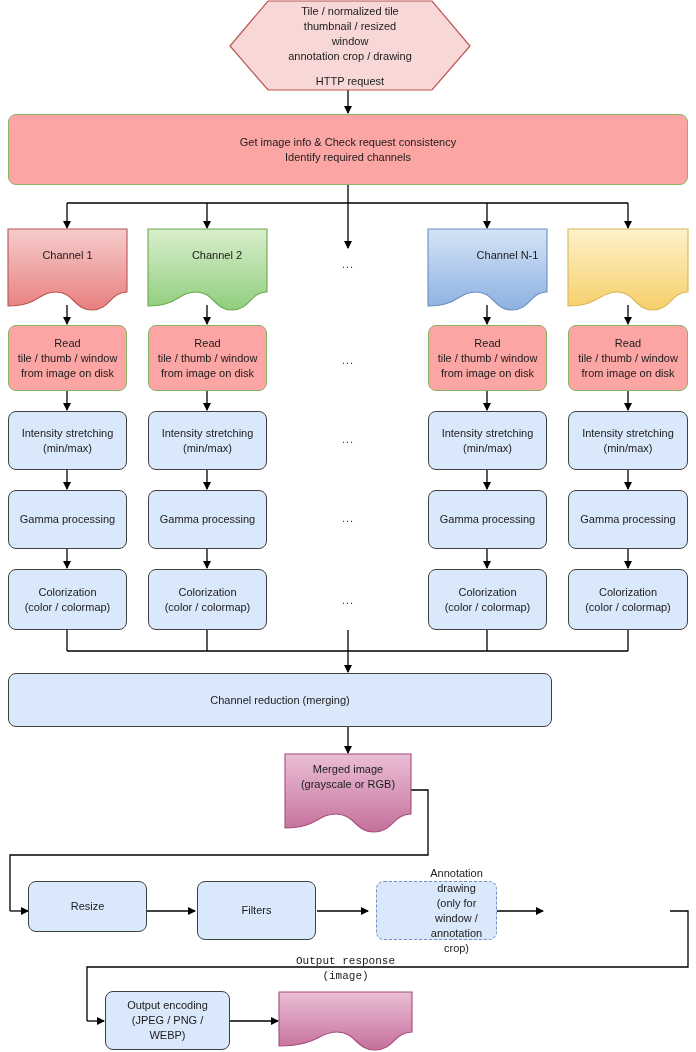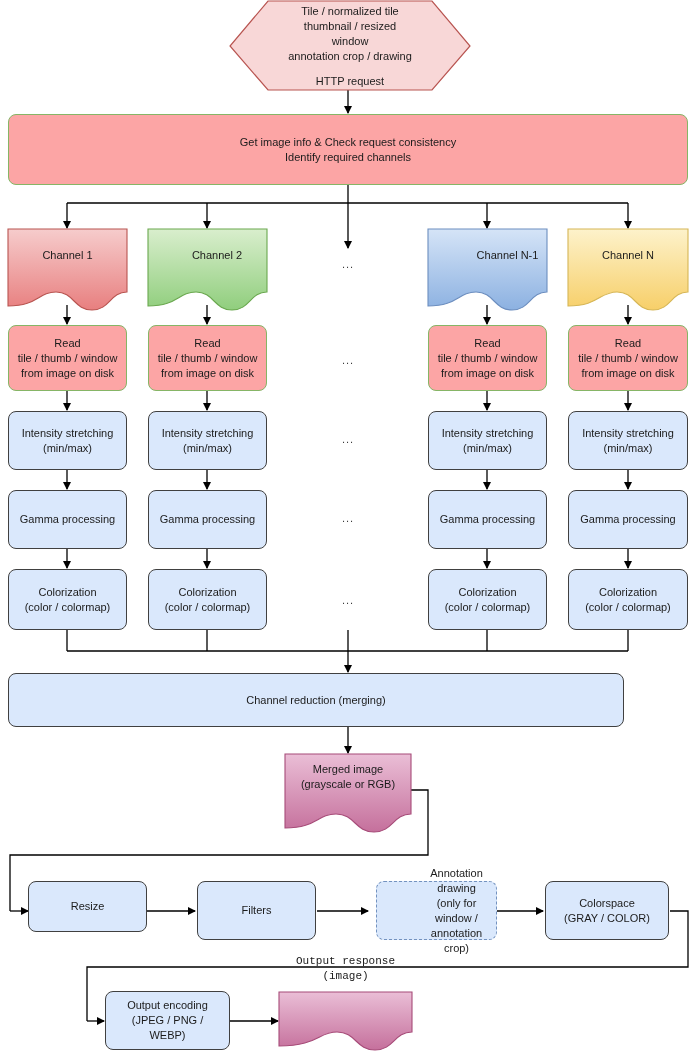--- a/index.html
+++ b/index.html
@@ -208,23 +208,20 @@
 
   <div class="node" style="left:8px; top:242px; width:119px; height:26px;">
     <span class="lbl">Channel 1</span>
   </div>
   <div class="node" style="left:148px; top:242px; width:138px; height:26px;">
     <span class="lbl">Channel 2</span>
   </div>
   <div class="node" style="left:448px; top:242px; width:119px; height:26px;">
     <span class="lbl">Channel N-1</span>
   </div>
-  <div class="node" style="left:568px; top:242px; width:120px; height:26px;">
-    <span class="lbl">Channel N</span>
-  </div>
 
   <div class="ellipsis" style="left:338px; top:258px;">...</div>
   <div class="ellipsis" style="left:338px; top:354px;">...</div>
   <div class="ellipsis" style="left:338px; top:433px;">...</div>
   <div class="ellipsis" style="left:338px; top:512px;">...</div>
   <div class="ellipsis" style="left:338px; top:594px;">...</div>
 
   <div class="node rounded green" style="left:8px; top:325px; width:119px; height:66px;">
     <span class="lbl">Read
 tile / thumb / window
@@ -286,44 +283,40 @@
   </div>
   <div class="node rounded blue" style="left:428px; top:569px; width:119px; height:61px;">
     <span class="lbl">Colorization
 (color / colormap)</span>
   </div>
   <div class="node rounded blue" style="left:568px; top:569px; width:120px; height:61px;">
     <span class="lbl">Colorization
 (color / colormap)</span>
   </div>
 
-  <div class="node rounded blue" style="left:8px; top:673px; width:616px; height:54px;">
+  <div class="node rounded blue" style="left:8px; top:673px; width:544px; height:54px;">
     <span class="lbl">Channel reduction (merging)</span>
   </div>
 
   <div class="node" style="left:285px; top:757px; width:126px; height:40px;">
     <span class="lbl">Merged image
 (grayscale or RGB)</span>
   </div>
 
   <div class="node rounded blue" style="left:28px; top:881px; width:119px; height:51px;">
     <span class="lbl">Resize</span>
   </div>
   <div class="node rounded blue" style="left:197px; top:881px; width:119px; height:59px;">
     <span class="lbl">Filters</span>
   </div>
   <div class="node rounded blue-dashed" style="left:376px; top:881px; width:121px; height:59px;">
     <span class="lbl">Annotation drawing
 (only for window /
 annotation crop)</span>
   </div>
-  <div class="node rounded blue" style="left:545px; top:881px; width:124px; height:59px;">
-    <span class="lbl">Colorspace
-(GRAY / COLOR)</span>
-  </div>
 
   <div class="node rounded blue" style="left:105px; top:991px; width:125px; height:59px;">
     <span class="lbl">Output encoding
 (JPEG / PNG /
 WEBP)</span>
   </div>
   <div class="node" style="left:279px; top:949px; width:133px; height:40px;font-family:Liberation Mono, monospace;">
     <span class="lbl">Output response
 (image)</span>
   </div>

